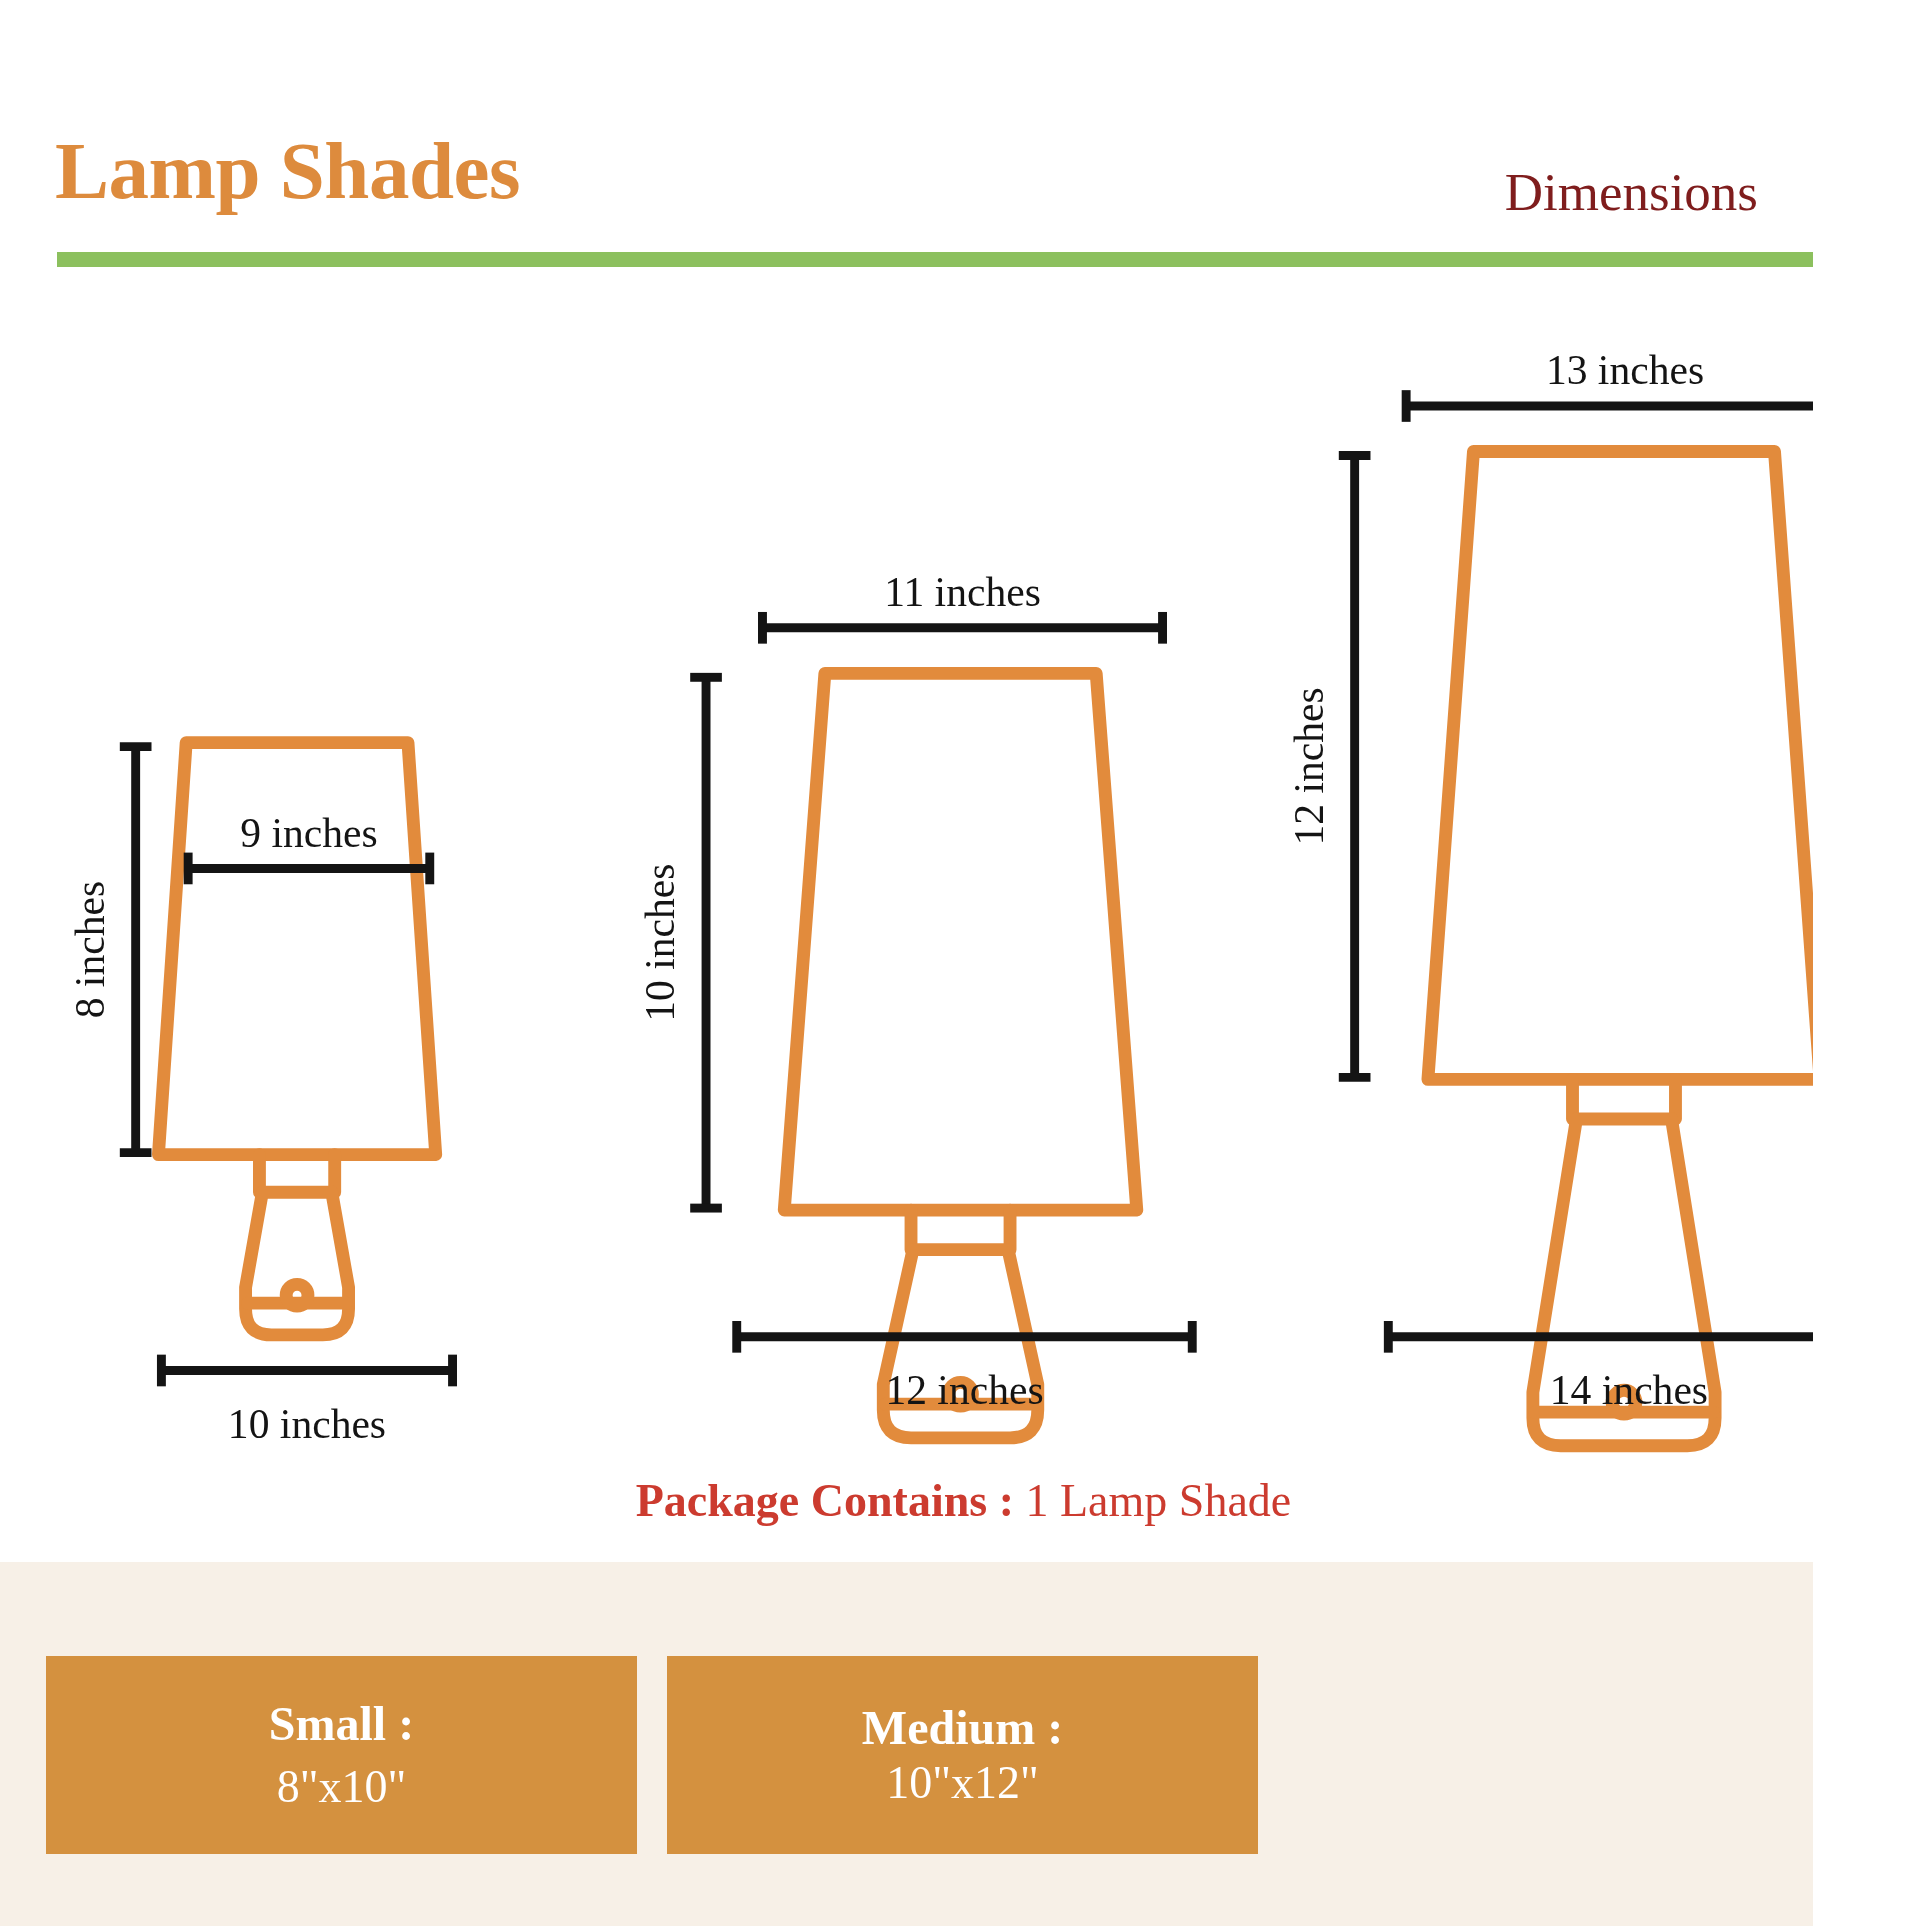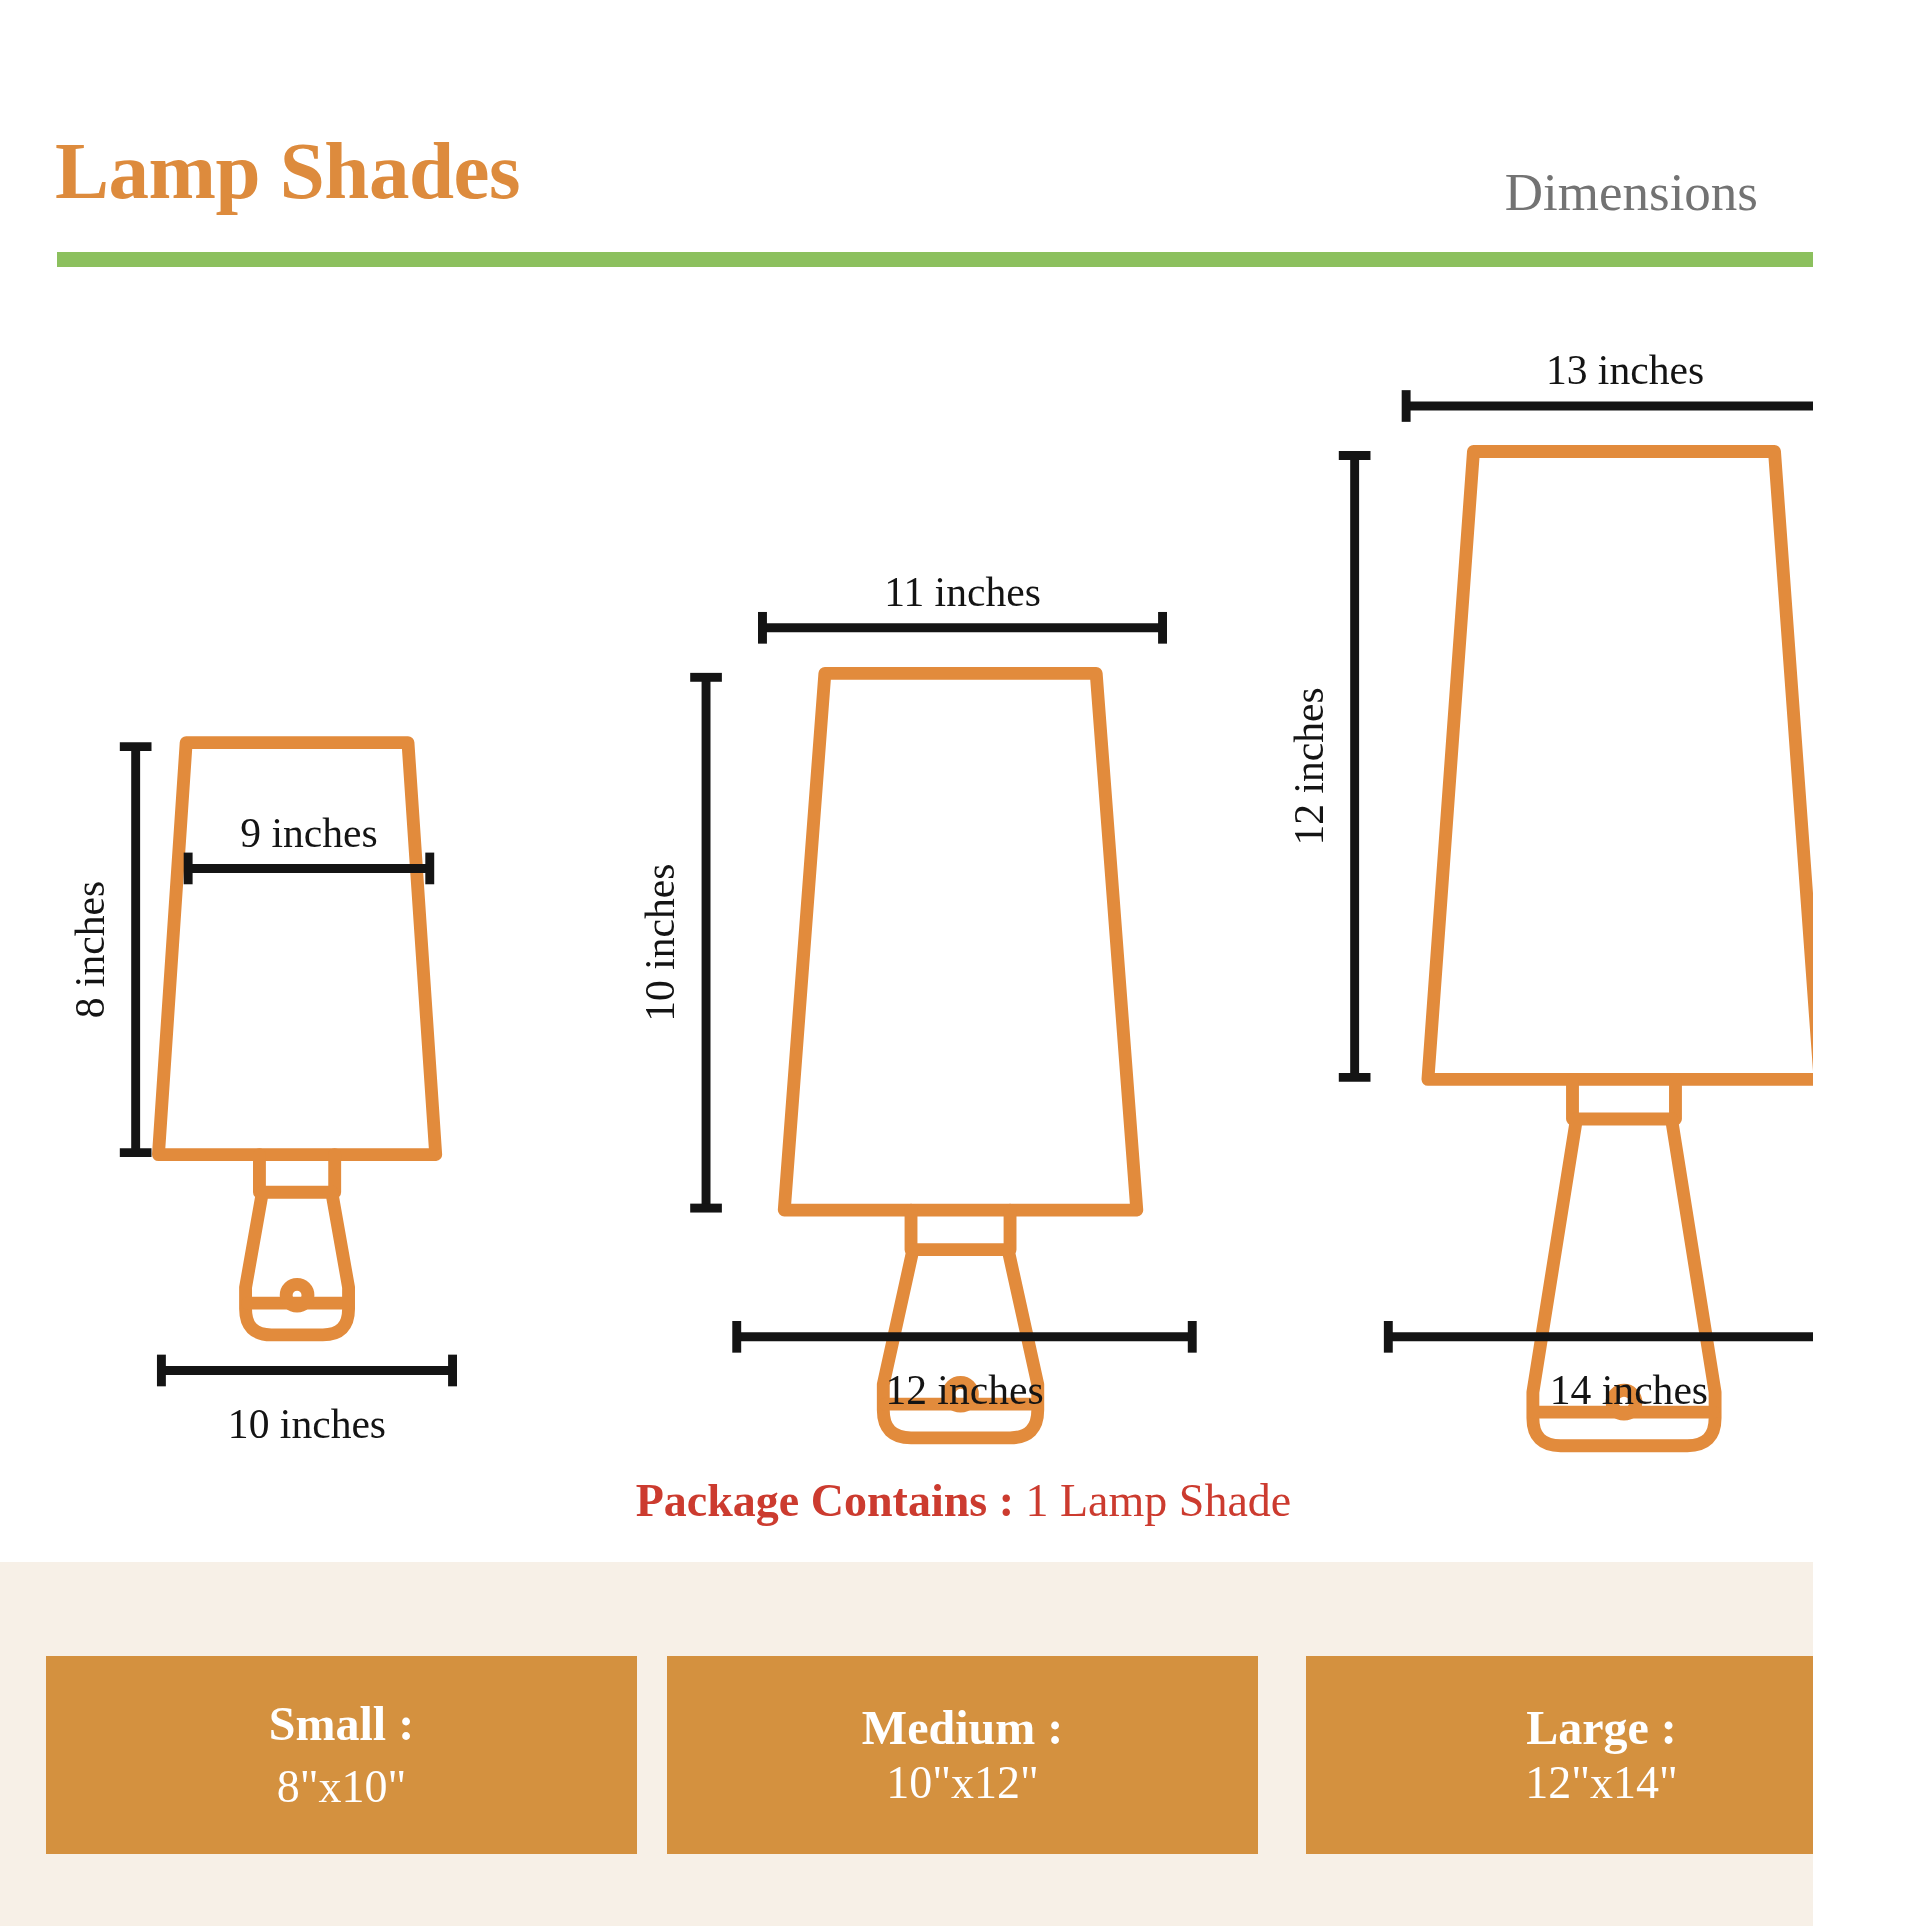--- a/index.html
+++ b/index.html
@@ -27,21 +27,21 @@
     letter-spacing: -0.5px;
     line-height: 1;
     white-space: nowrap;
   }
   #header-subtitle {
     position: absolute;
     right: 55px;
     top: 166px;
     font-size: 53px;
     font-weight: 400;
-    color: #737373;
+    color: #7f1d1d;
     line-height: 1;
     white-space: nowrap;
   }
   #header-rule {
     position: absolute;
     left: 57px;
     top: 252px;
     width: 1812px;
     height: 15px;
     background: #8CC05E;
@@ -248,19 +248,15 @@
   <div class="size-box" id="size-box-small">
     <div class="name">Small :</div>
     <div class="dims">8"x10"</div>
   </div>
 
   <div class="size-box" id="size-box-medium">
     <div class="name">Medium :</div>
     <div class="dims">10"x12"</div>
   </div>
 
-  <div class="size-box" id="size-box-large">
-    <div class="name">Large :</div>
-    <div class="dims">12"x14"</div>
-  </div>
 
 </div>
 
 
 </body></html>

